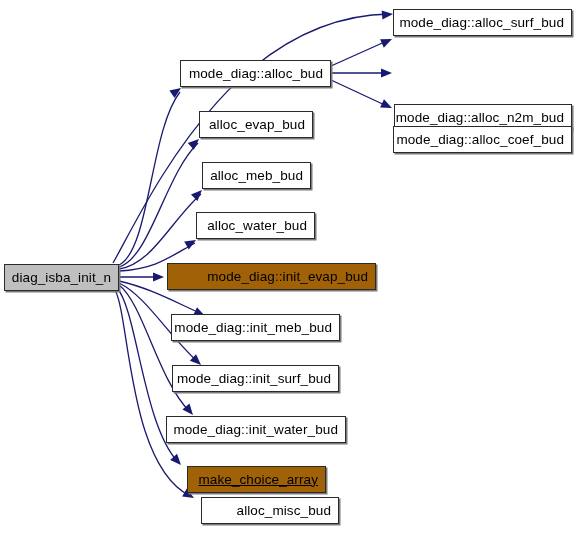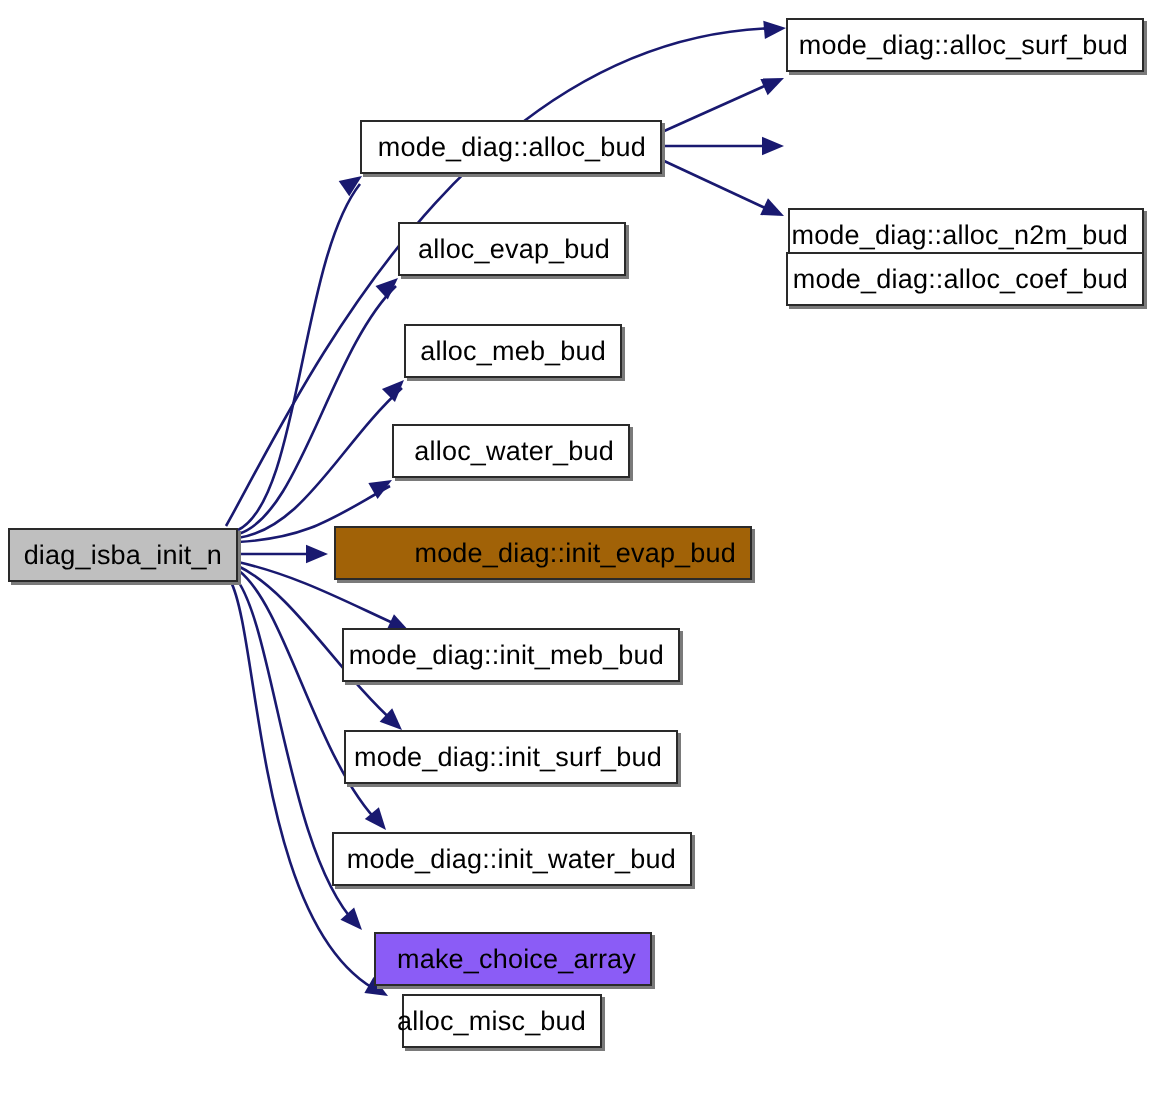--- a/index.html
+++ b/index.html
@@ -103,24 +103,24 @@
     </div>
     <div class="gnode" style="left: 171px; top: 314px; width: 169px; height: 27px; border-color: rgb(42, 42, 42); background: rgb(255, 255, 255); box-shadow: rgb(122, 122, 122) 1.5px 1.5px 0px 0px; padding-left: 27px;">
       <span class="gnode-label">mode_diag::init_meb_bud</span>
     </div>
     <div class="gnode" style="left: 172px; top: 365px; width: 167px; height: 27px; border-color: rgb(42, 42, 42); background: rgb(255, 255, 255); box-shadow: rgb(122, 122, 122) 1.5px 1.5px 0px 0px;">
       <span class="gnode-label">mode_diag::init_surf_bud</span>
     </div>
     <div class="gnode" style="left: 166px; top: 416px; width: 180px; height: 27px; border-color: rgb(42, 42, 42); background: rgb(255, 255, 255); box-shadow: rgb(122, 122, 122) 1.5px 1.5px 0px 0px;">
       <span class="gnode-label">mode_diag::init_water_bud</span>
     </div>
-    <div class="gnode" style="left: 187px; top: 466px; width: 139px; height: 27px; border-color: rgb(42, 42, 42); background: #8b5cf6; box-shadow: rgb(122, 122, 122) 1.5px 1.5px 0px 0px;">
+    <div class="gnode" style="left: 187px; top: 466px; width: 139px; height: 27px; border-color: rgb(42, 42, 42); background: #a16207; box-shadow: rgb(122, 122, 122) 1.5px 1.5px 0px 0px; text-decoration: underline;">
       <span class="gnode-label">make_choice_array</span>
     </div>
-    <div class="gnode" style="left: 201px; top: 497px; width: 100px; height: 27px; border-color: rgb(42, 42, 42); background: rgb(255, 255, 255); box-shadow: rgb(122, 122, 122) 1.5px 1.5px 0px 0px;">
+    <div class="gnode" style="left: 201px; top: 497px; width: 138px; height: 27px; border-color: rgb(42, 42, 42); background: rgb(255, 255, 255); box-shadow: rgb(122, 122, 122) 1.5px 1.5px 0px 0px;">
       <span class="gnode-label">alloc_misc_bud</span>
     </div>
     <div class="gnode" style="left: 393px; top: 9px; width: 179px; height: 27px; border-color: rgb(42, 42, 42); background: rgb(255, 255, 255); box-shadow: rgb(122, 122, 122) 1.5px 1.5px 0px 0px;">
       <span class="gnode-label">mode_diag::alloc_surf_bud</span>
     </div>
     <div class="gnode" style="left: 394px; top: 60px; width: 178px; height: 27px; border-color: rgb(42, 42, 42); background: rgb(255, 255, 255); box-shadow: rgb(122, 122, 122) 1.5px 1.5px 0px 0px; margin-top: 44px;">
       <span class="gnode-label">mode_diag::alloc_n2m_bud</span>
     </div>
     <div class="gnode" style="left: 393px; top: 126px; width: 179px; height: 27px; border-color: rgb(42, 42, 42); background: rgb(255, 255, 255); box-shadow: rgb(122, 122, 122) 1.5px 1.5px 0px 0px;">
       <span class="gnode-label">mode_diag::alloc_coef_bud</span>

